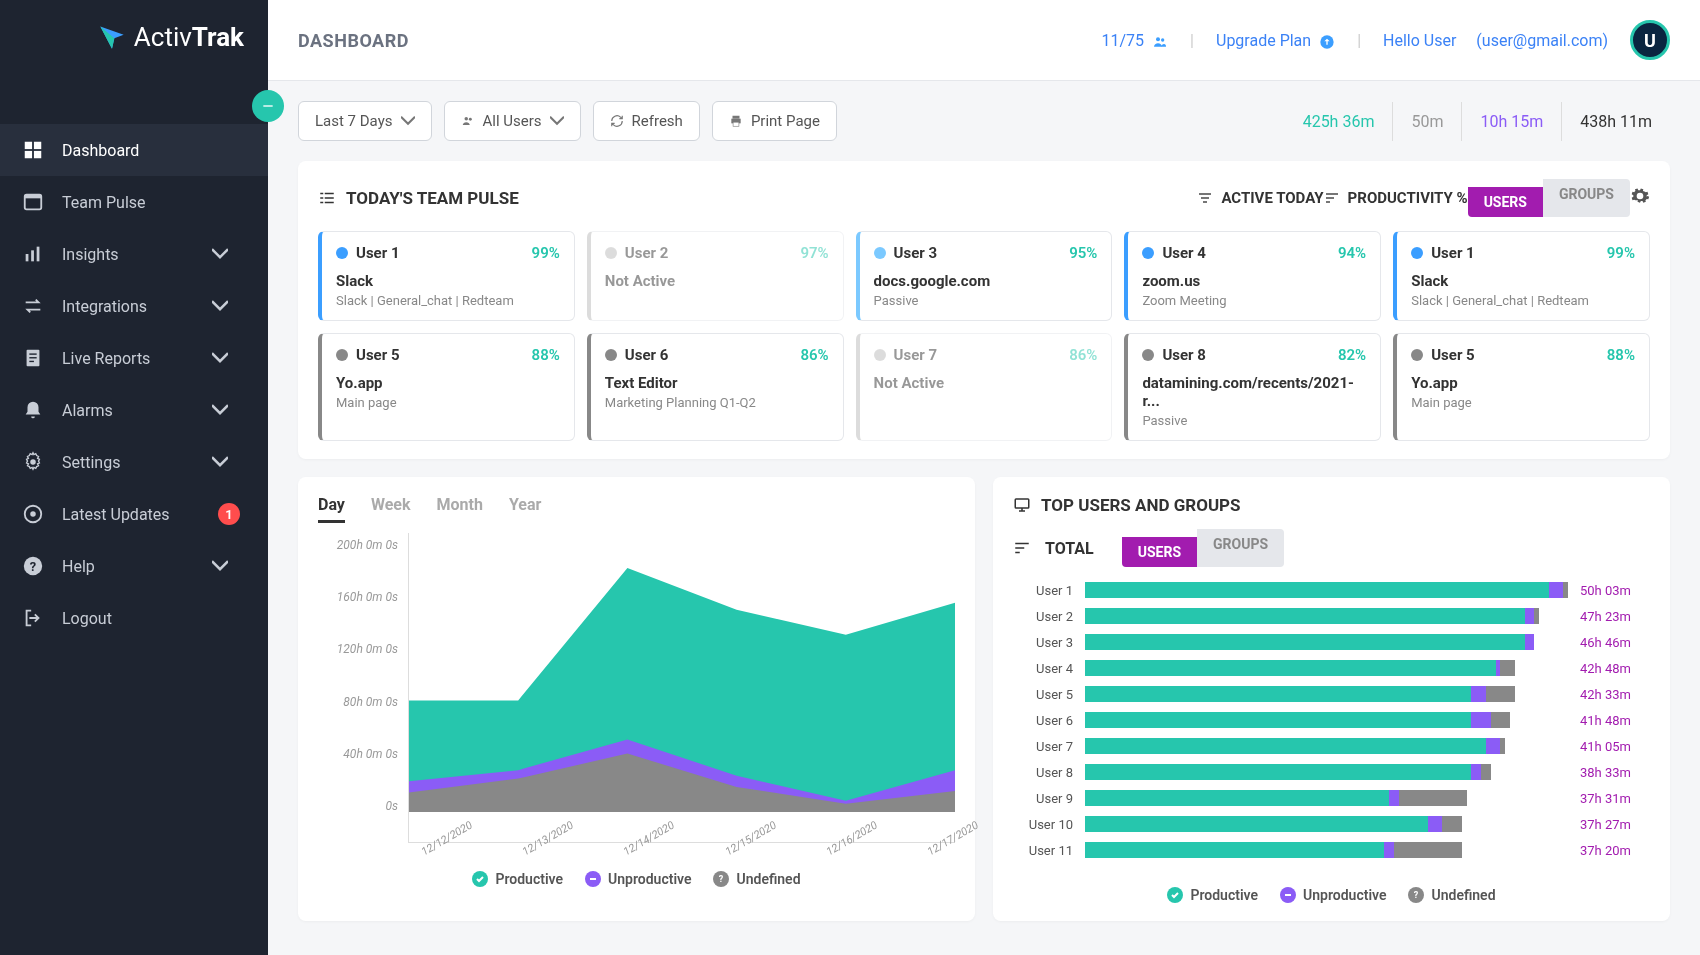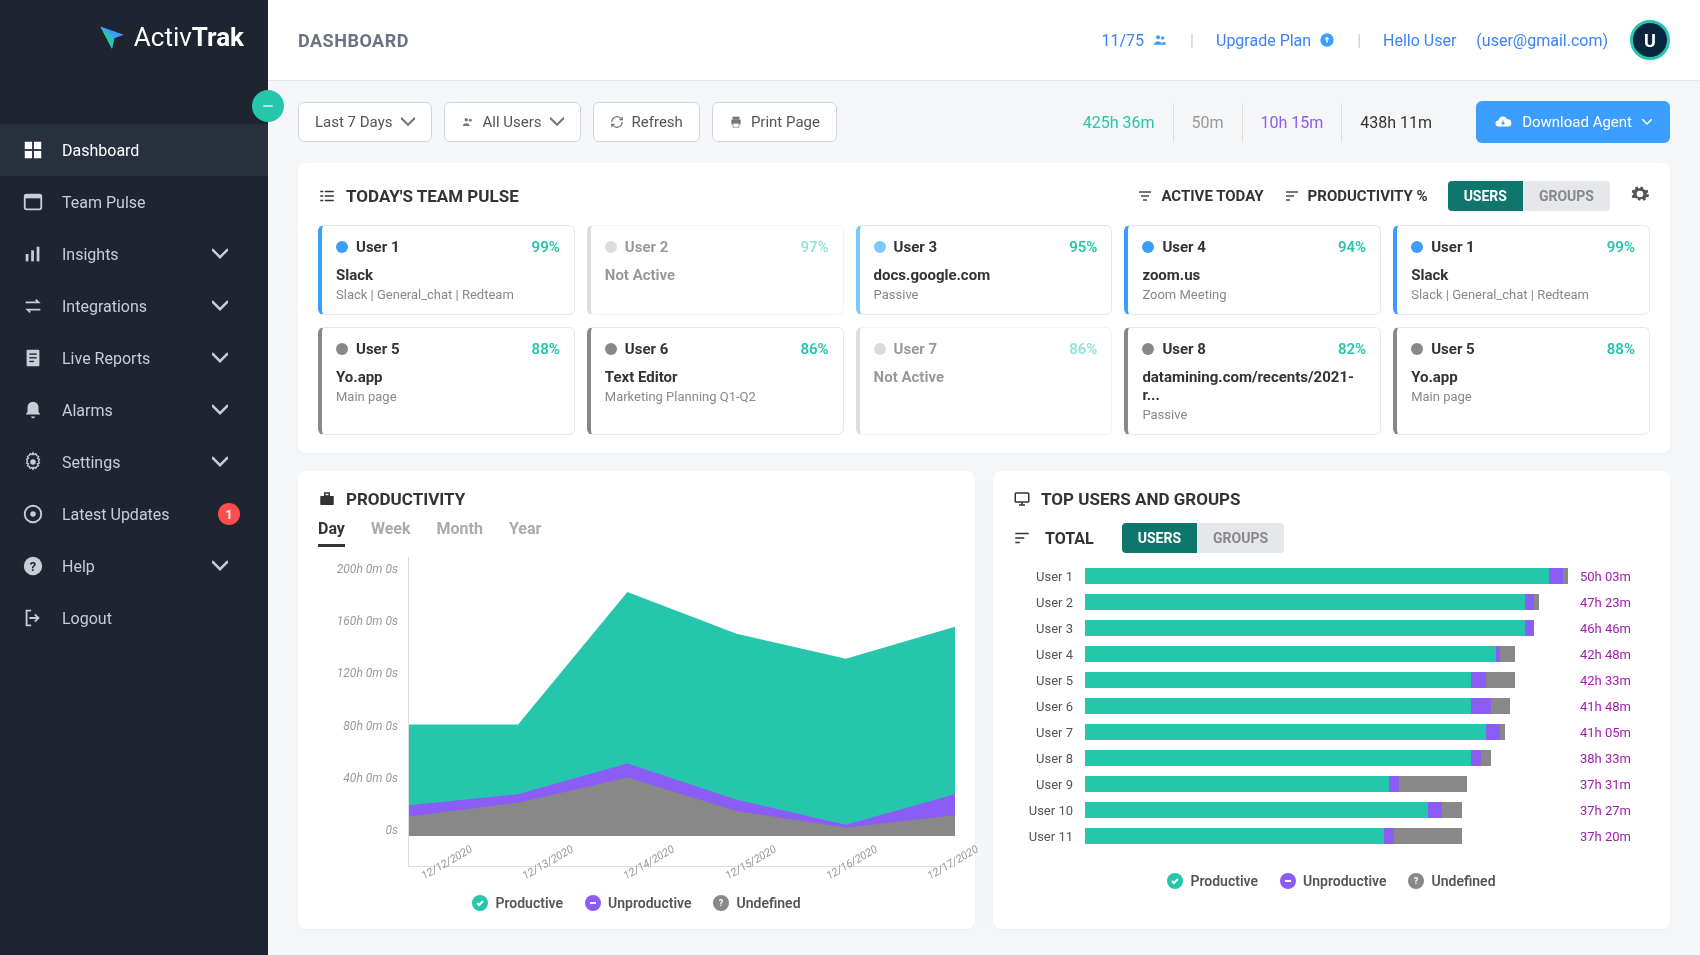--- a/index.html
+++ b/index.html
@@ -15,45 +15,45 @@
 .nav { margin-top: 50px; }
 .nav-item { display: flex; align-items: center; padding: 15px 22px; cursor: pointer; font-size: 16px; color: #c8cdd6; position: relative; }
 .nav-item.active { background: #282f3d; color: #fff; }
 .nav-item svg { width: 22px; height: 22px; margin-right: 18px; fill: currentColor; flex-shrink: 0; }
 .nav-item .chevron { margin-left: auto; width: 16px; height: 16px; }
 .nav-item .badge { margin-left: auto; background: #ff4d4d; color: #fff; border-radius: 50%; width: 22px; height: 22px; display: flex; align-items: center; justify-content: center; font-size: 13px; font-weight: 600; margin-right: 6px; }
 .main { flex: 1; display: flex; flex-direction: column; overflow: hidden; }
 .topbar { background: #fff; padding: 20px 30px; display: flex; align-items: center; border-bottom: 1px solid #e5e7eb; }
 .page-title { font-size: 18px; font-weight: 700; color: #6b7280; letter-spacing: 0.5px; }
 .topbar-right { margin-left: auto; display: flex; align-items: center; gap: 22px; }
-.top-link { color: #3b82f6; font-size: 16px; cursor: pointer; display: flex; align-items: center; gap: 8px; }
+.top-link { color: #3b82f6; font-size: 16px; cursor: pointer; display: flex; align-items: flex-end; gap: 8px; }
 .top-sep { color: #ccc; }
 .avatar { width: 40px; height: 40px; border-radius: 50%; background: #0a2540; border: 3px solid #26c6ad; color: #fff; display: flex; align-items: center; justify-content: center; font-weight: 700; font-size: 18px; }
 .toolbar { background: #f5f6f8; padding: 20px 30px 10px; display: flex; align-items: center; gap: 12px; }
 .btn { background: #fff; border: 1px solid #d1d5db; border-radius: 6px; padding: 10px 16px; font-size: 15px; cursor: pointer; display: flex; align-items: center; gap: 8px; color: #555; }
 .btn svg { width: 14px; height: 14px; }
 .toolbar-right { margin-left: auto; display: flex; align-items: center; gap: 0; }
 .stat { padding: 10px 18px; font-size: 16px; border-right: 1px solid #ddd; }
 .stat:last-of-type { border-right: none; }
 .stat.teal { color: #26c6ad; }
 .stat.grey { color: #999; }
 .stat.purple { color: #8b5cf6; }
 .stat.dark { color: #333; }
 .download-btn { background: #3b9eff; color: #fff; border: none; border-radius: 6px; padding: 12px 18px; font-size: 15px; cursor: pointer; display: flex; align-items: center; gap: 10px; margin-left: 14px; }
 .content { padding: 10px 30px 20px; overflow: auto; flex: 1; }
 .panel { background: #fff; border-radius: 8px; padding: 18px 20px; margin-bottom: 18px; box-shadow: 0 1px 3px rgba(0,0,0,0.04); }
 .panel-header { display: flex; align-items: center; margin-bottom: 14px; gap: 10px; justify-content: flex-end; }
 .panel-title { font-size: 17px; font-weight: 700; color: #333; display: flex; align-items: center; gap: 10px; }
 .panel-title svg { width: 18px; height: 18px; }
-.panel-header-right { margin-left: auto; display: flex; align-items: center; gap: 20px; }
+.panel-header-right { margin-left: auto; display: flex; align-items: center; }
 .filter-label { display: flex; align-items: center; gap: 8px; font-weight: 700; font-size: 15px; }
 .filter-label svg { width: 16px; height: 16px; }
 .toggle { display: inline-flex; border-radius: 4px; overflow: hidden; }
 .toggle-item { padding: 7px 16px; font-size: 14px; font-weight: 700; cursor: pointer; background: #e5e7eb; color: #888; }
-.toggle-item.active { background: #0f766e; color: #fff; }
+.toggle-item.active { background: #a21caf; color: #fff; margin-top: 8px; }
 .gear-icon svg { width: 20px; height: 20px; }
 .pulse-grid { display: grid; grid-template-columns: repeat(5, 1fr); gap: 12px; }
 .pulse-card { border: 1px solid #e5e7eb; border-radius: 6px; padding: 12px 14px; }
 .pulse-card.disabled { opacity: 0.5; }
 .pulse-head { display: flex; align-items: center; gap: 8px; margin-bottom: 10px; }
 .dot { width: 12px; height: 12px; border-radius: 50%; flex-shrink: 0; }
 .pulse-user { font-weight: 700; font-size: 15px; }
 .pulse-pct { margin-left: auto; color: #26c6ad; font-weight: 600; font-size: 15px; }
 .pulse-app { font-weight: 700; font-size: 15px; margin-bottom: 3px; color: #333; }
 .pulse-sub { font-size: 13px; color: #888; }
@@ -253,30 +253,20 @@
             <rect x="7" y="14" width="10" height="7" fill="#fff" stroke="#777"></rect>
           </svg>
         <span>Print Page</span>
       </div>
       <div class="toolbar-right" id="stats">
           <span class="stat teal">425h 36m</span>
           <span class="stat grey">50m</span>
           <span class="stat purple">10h 15m</span>
           <span class="stat dark">438h 11m</span>
         </div>
-      <div class="download-btn">
-        <svg viewBox="0 0 24 24" fill="#fff" width="18" height="18">
-            <path d="M19 18H6a4 4 0 0 1 0-8 6 6 0 0 1 11.6-1.5A4 4 0 0 1 19 18z"></path>
-            <path d="M12 10v5m-2-2l2 2 2-2" stroke="#3b9eff" stroke-width="1.5" fill="none"></path>
-          </svg>
-        <span>Download Agent</span>
-        <svg viewBox="0 0 10 6" width="10" height="6">
-            <path d="M0 0l5 5 5-5" fill="none" stroke="#fff" stroke-width="1.5"></path>
-          </svg>
-      </div>
     </div>
 
     <div class="content">
 
       <div class="panel">
         <div class="panel-header">
           <div class="panel-title">
             <svg viewBox="0 0 24 24" fill="#333">
                 <rect x="3" y="5" width="4" height="2"></rect>
                 <rect x="3" y="11" width="4" height="2"></rect>
@@ -405,27 +395,20 @@
     </div>
     <div class="pulse-app">Yo.app</div>
     <div class="pulse-sub">Main page</div>
             </div>
           </div>
       </div>
 
       <div class="row">
 
         <div class="panel half">
-          <div class="panel-title" style="margin-bottom:10px">
-            <svg viewBox="0 0 24 24" fill="#333">
-                <rect x="3" y="8" width="18" height="12" rx="1"></rect>
-                <rect x="9" y="4" width="6" height="4" fill="none" stroke="#333" stroke-width="2"></rect>
-              </svg>
-            <span>PRODUCTIVITY</span>
-          </div>
           <div class="tabs" id="prod-tabs">
               <div class="tab active">Day</div>
               <div class="tab">Week</div>
               <div class="tab">Month</div>
               <div class="tab">Year</div>
             </div>
           <div class="area-chart">
             <div class="y-axis" id="y-axis">
                 <span>200h 0m 0s</span>
                 <span>160h 0m 0s</span>

